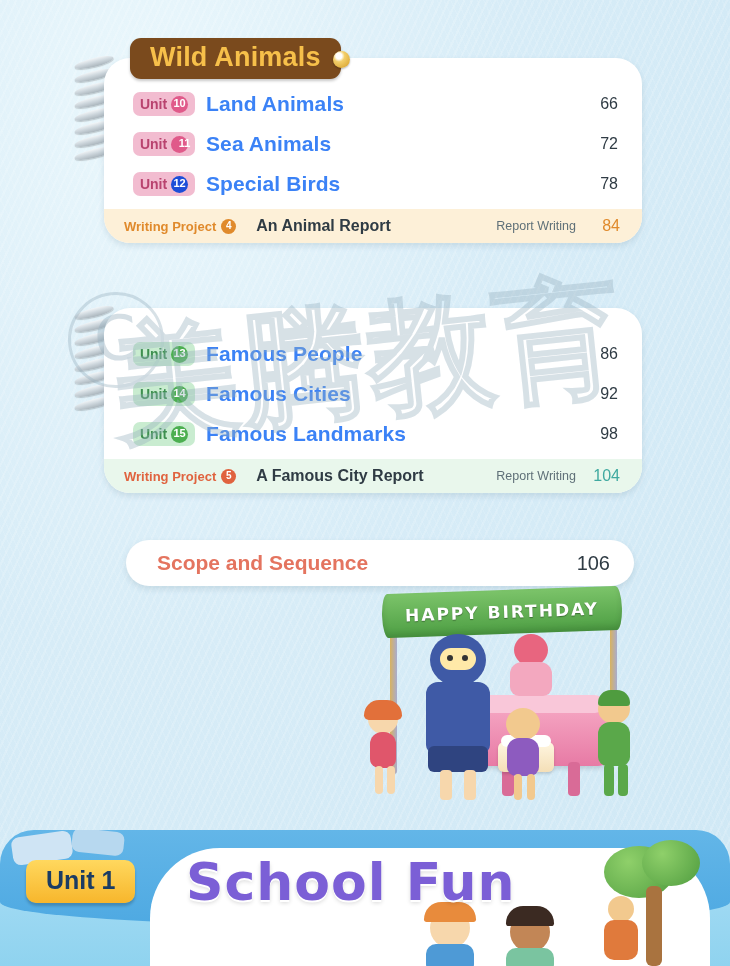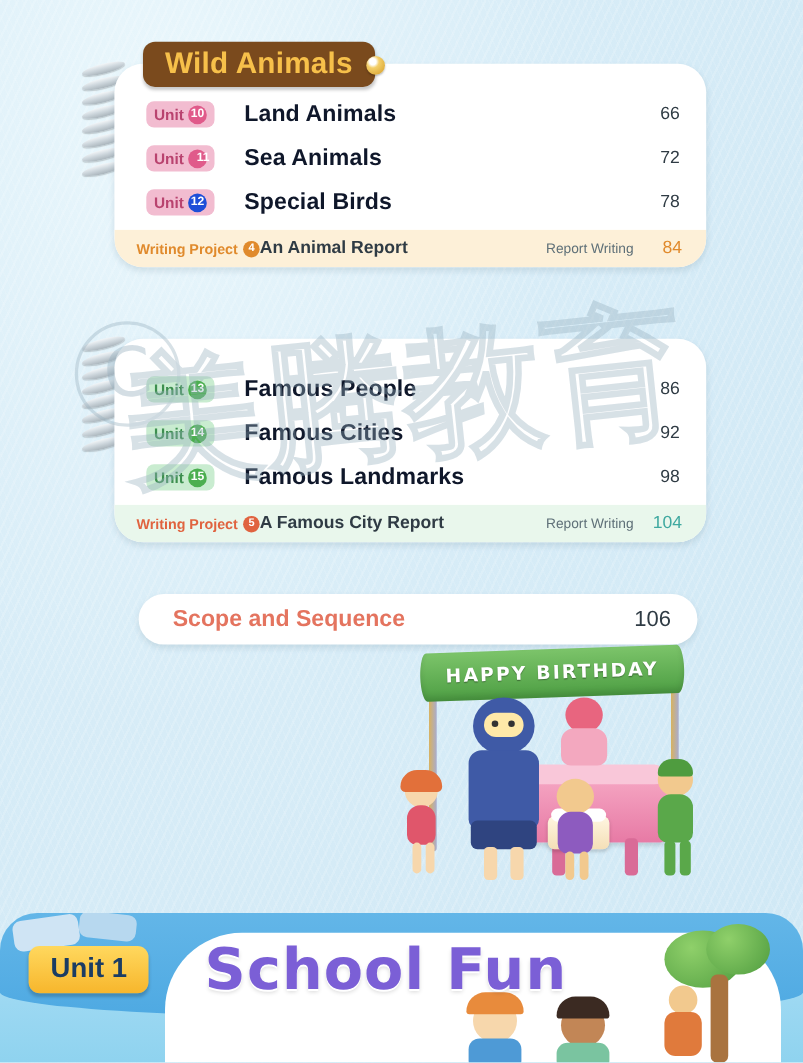--- a/index.html
+++ b/index.html
@@ -90,23 +90,23 @@
   .badge .num {
     width: 17px; height: 17px;
     border-radius: 50%;
     color: #fff;
     font-size: 11px;
     display: flex; align-items: center; justify-content: center;
     line-height: 1;
     padding-bottom: 1px;
   }
   .row .title {
-    margin-left: 27px;
+    margin-left: 11px;
     font-size: 21px;
-    color: #0f172a;
+    color: #3b82f6;
     font-weight: 600;
     letter-spacing: .1px;
   }
   .row .pg {
     margin-left: auto;
     font-size: 16px;
     color: #2f3b44;
     width: 34px;
     text-align: right;
   }
@@ -126,20 +126,21 @@
     display: flex; align-items: center; gap: 5px;
     flex: 0 0 auto;
   }
   .wp .wlabel .num {
     width: 15px; height: 15px; border-radius: 50%;
     color: #fff; font-size: 10px;
     display: flex; align-items: center; justify-content: center;
     line-height: 1; padding-bottom: 1px;
   }
   .wp .wtitle {
+    margin-left: 20px;
     font-size: 16px; font-weight: bold;
     color: #2f3b44;
   }
   .wp .wtype {
     margin-left: auto;
     font-size: 12.5px;
     color: #5f7078;
     margin-right: 14px;
   }
   .wp .wpg {

